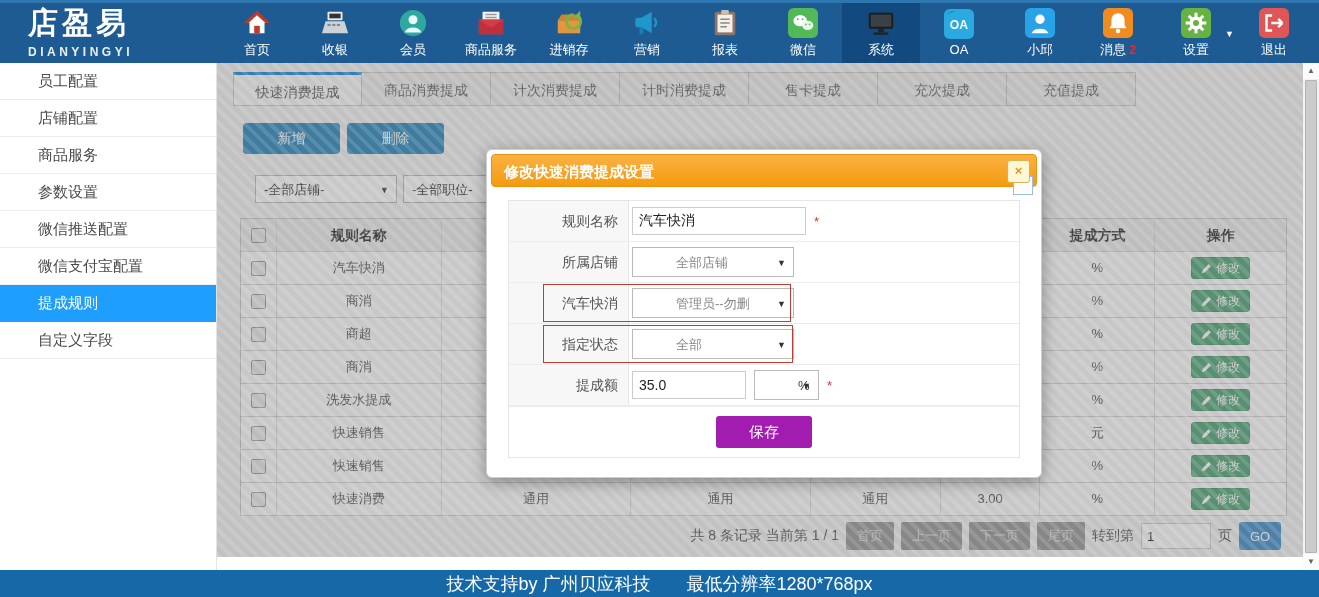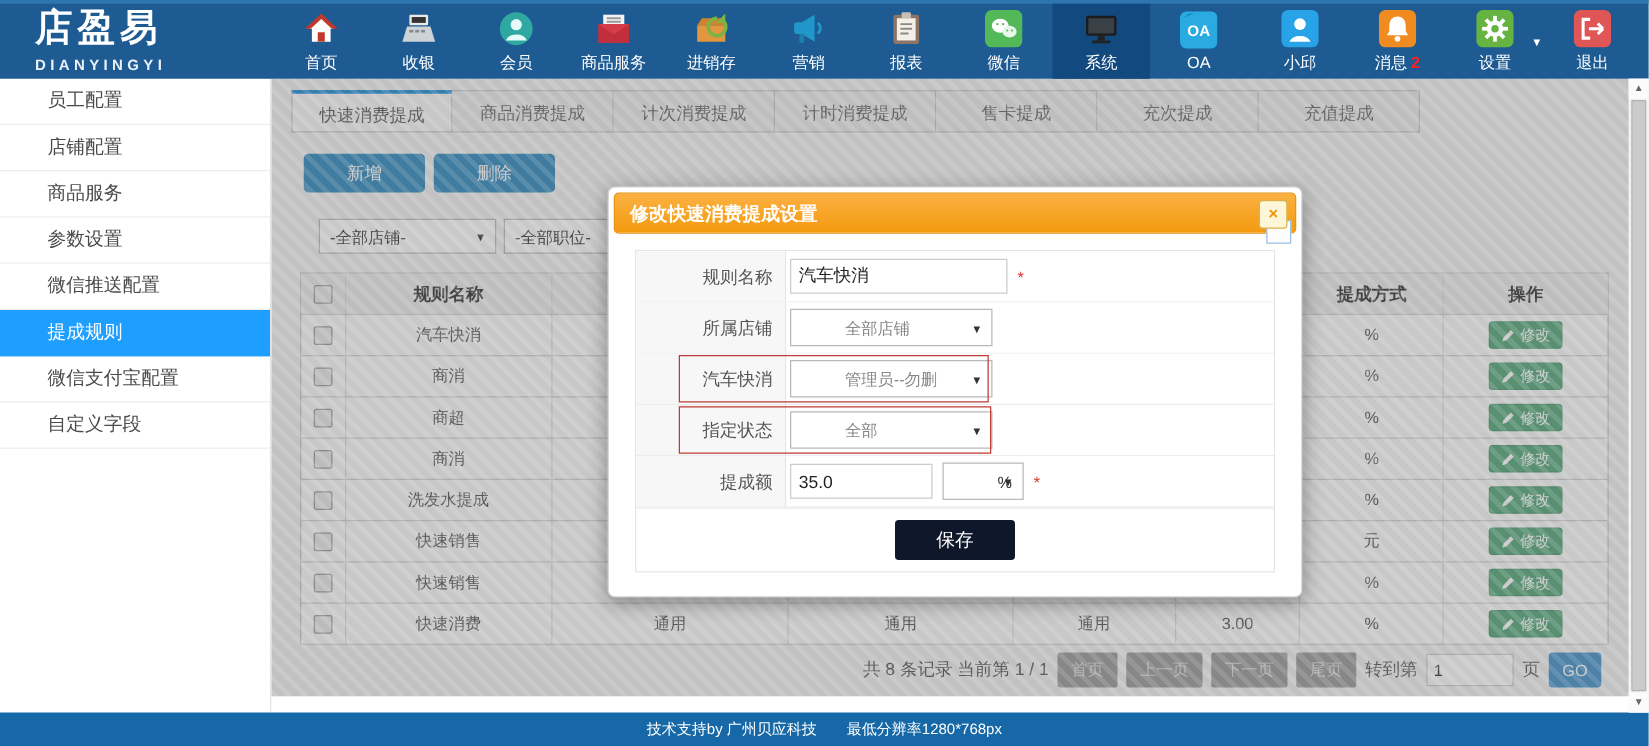--- a/index.html
+++ b/index.html
@@ -77,23 +77,23 @@
   .mlabel{width:120px;background:#f7f7f7;border-right:1px solid #e5e5e5;text-align:right;padding-right:10px;box-sizing:border-box;font-size:14px;color:#555;line-height:40px;}
   .mctrl{flex:1;display:flex;align-items:center;padding-left:3px;gap:8px;background:#fff;}
   .inp{height:26px;border:1px solid #ccc;font-size:14px;color:#222;padding:0 6px;font-family:inherit;}
   .iw160{width:160px;} .iw100{width:100px;}
   .msel{height:30px;line-height:30px;padding-left:43px;}
   .msel::after{line-height:30px;}
   .req{color:#e0312b;font-size:13px;}
   .flagbox{position:absolute;left:34px;top:1px;width:246px;height:36px;border:1px solid #bf3b35;pointer-events:none;z-index:3;}
   .flagbox.fb2{width:248px;}
   .save-row{height:50px;display:flex;align-items:center;justify-content:center;border-top:1px solid #ececec;}
-  .btn-save{width:96px;height:32px;border:none;border-radius:3px;background:#0f172a;color:#fff;font-size:15px;cursor:pointer;font-family:inherit;}
-  
-  .footer{position:absolute;left:0;top:570px;width:1319px;height:27px;background:#1668a7;color:#fff;font-size:12px;display:flex;align-items:center;justify-content:center;z-index:20;}
+  .btn-save{width:96px;height:32px;border:none;border-radius:3px;background:#a21caf;color:#fff;font-size:15px;cursor:pointer;font-family:inherit;}
+  
+  .footer{position:absolute;left:0;top:570px;width:1319px;height:27px;background:#1668a7;color:#fff;font-size:18px;display:flex;align-items:center;justify-content:center;z-index:20;}
 </style>
 </head>
 <body>
 
 <div class="topnav">
   <div class="logo">
     <div class="logo-title">店盈易</div>
     <div class="logo-sub">DIANYINGYI</div>
   </div>
   <div class="nav-items">
@@ -262,22 +262,22 @@
       </div>
   </div>
 </div>
 
 <div class="sidebar" id="sidebar">
     <div class="side-item">员工配置</div>
     <div class="side-item">店铺配置</div>
     <div class="side-item">商品服务</div>
     <div class="side-item">参数设置</div>
     <div class="side-item">微信推送配置</div>
+    <div class="side-item">微信支付宝配置</div>
     <div class="side-item active">提成规则</div>
-    <div class="side-item">微信支付宝配置</div>
     <div class="side-item">自定义字段</div>
   </div>
 
 <div class="content">
   <div class="tabs" id="tabs">
       <div class="tab active">快速消费提成</div>
       <div class="tab">商品消费提成</div>
       <div class="tab">计次消费提成</div>
       <div class="tab">计时消费提成</div>
       <div class="tab">售卡提成</div>

